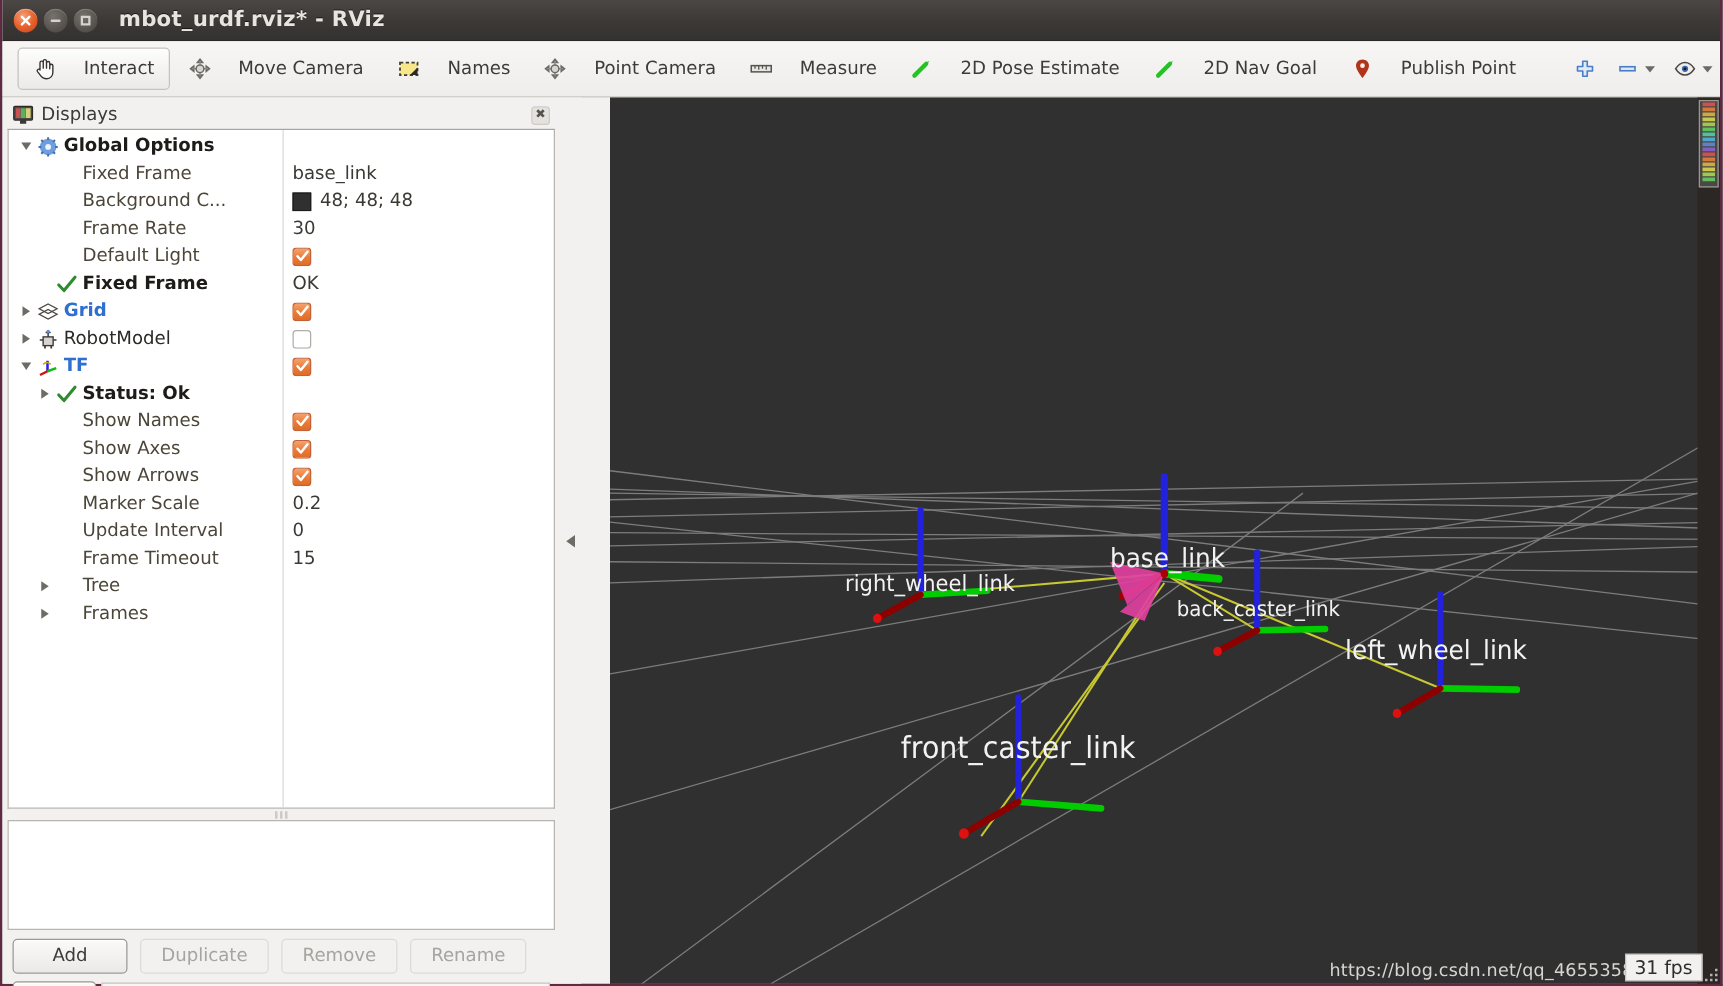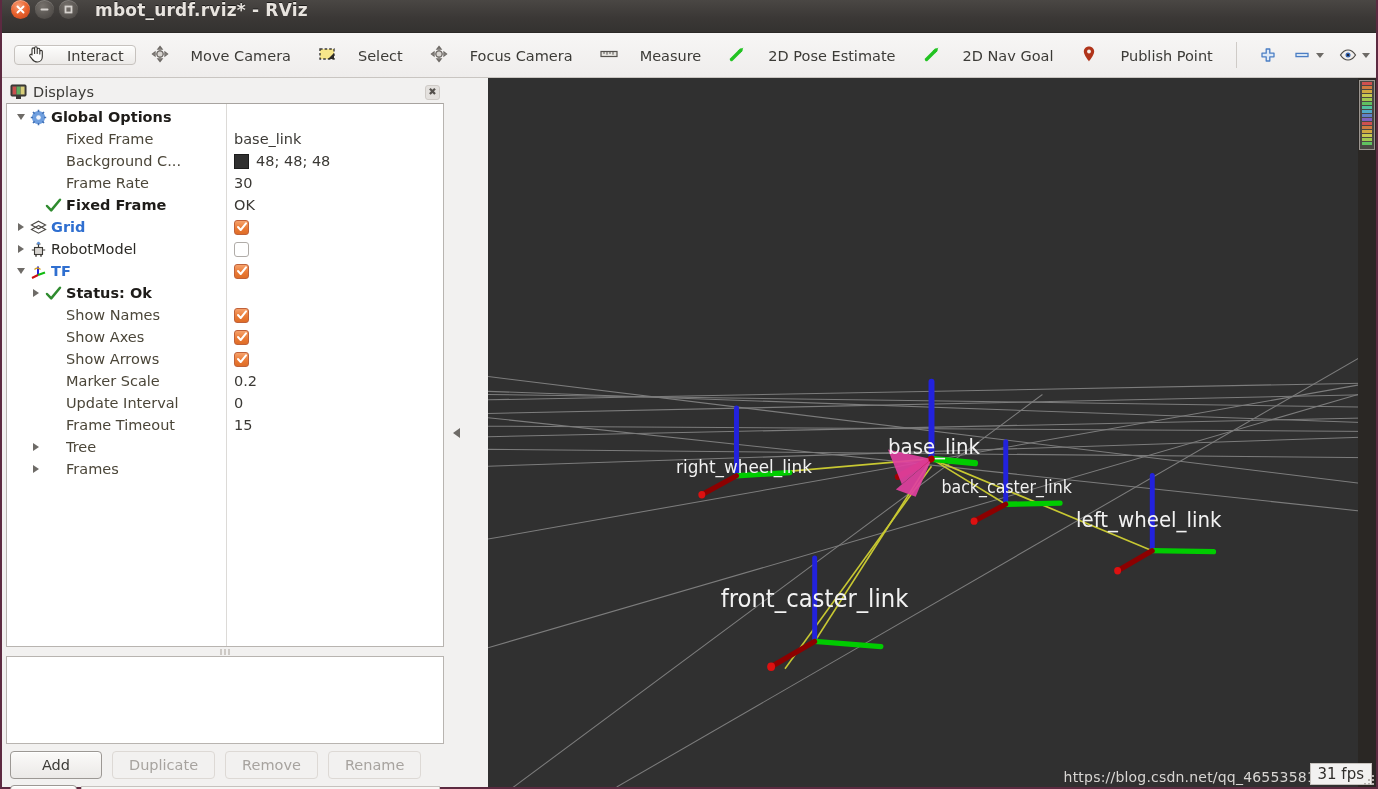--- a/index.html
+++ b/index.html
@@ -16,21 +16,21 @@
     display: flex; flex-direction: column;
     background: #f2f1f0;
     border: 2px solid #5d2a41;
     border-top: none;
   }
 
   
   .titlebar {
     height: 33px; flex: 0 0 33px;
     background: linear-gradient(180deg, #4a4744 0%, #3b3836 55%, #343230 100%);
-    display: flex; 
+    display: flex; align-items: center;
     padding-left: 9px;
     border-bottom: 1px solid #2b2927;
     position: relative;
   }
   .wbtn { width: 19px; height: 19px; border-radius: 50%; margin-right: 5px;
           display: flex; align-items: center; justify-content: center;
           position: relative; flex: 0 0 auto; }
   .wbtn-close { background: radial-gradient(circle at 40% 32%, #f4a07a 0%, #e9622d 48%, #c1431a 100%);
                 box-shadow: inset 0 1px 0 rgba(255,255,255,.35); }
   .wbtn-min, .wbtn-max { background: radial-gradient(circle at 40% 32%, #77726d 0%, #5a5652 55%, #46423f 100%);
@@ -49,22 +49,22 @@
     background: linear-gradient(180deg, #f7f6f5 0%, #efedec 100%);
     border-bottom: 1px solid #c9c5c1;
     display: flex; align-items: center;
     padding-left: 4px;
     position: relative;
   }
   .tb-grip { width: 10px; height: 26px; margin-right: 3px;
              display: flex; flex-direction: column; justify-content: center; gap: 3px; }
   .tb-grip i { display: block; height: 2px; background: #d4d0cc; margin: 0 2px; }
   .tbtn {
-    display: flex; align-items: flex-end; gap: 21px;
-    height: 20px; padding: 0 11px; margin: 0 1px;
+    display: flex; align-items: center; gap: 21px;
+    height: 34px; padding: 0 11px; margin: 0 1px;
     border: 1px solid transparent; border-radius: 4px;
     font-size: 14.5px; color: #3c3b37; white-space: nowrap;
     background: transparent; cursor: default;
   }
   .tbtn.active {
     background: linear-gradient(180deg, #fdfdfc 0%, #eceae8 100%);
     border: 1px solid #c6c2be;
     box-shadow: inset 0 1px 0 #fff;
   }
   .tb-sep { width: 1px; height: 26px; background: #cfcbc7; margin: 0 10px; }
@@ -150,21 +150,21 @@
   .collapse-handle {
     width: 17px; flex: 0 0 17px; background: #f2f1f0;
     display: flex; align-items: center; justify-content: center;
   }
   .tri-l { width: 0; height: 0; border-top: 5px solid transparent; border-bottom: 5px solid transparent;
            border-right: 7px solid #6e6b67; }
   .viewport { flex: 1 1 auto; position: relative; background: #303030; overflow: hidden; }
   .viewport svg { position: absolute; inset: 0; width: 100%; height: 100%; display: block; }
 
   .fps {
-    position: absolute; right: 4px; bottom: 2px;
+    position: absolute; right: 14px; bottom: 2px;
     font-size: 15px; color: #2f2d2a;
     background: #f2f1f0; border: 1px solid #c6c2be;
     padding: 1px 7px;
   }
   .watermark {
     position: absolute; right: 60px; bottom: 2px;
     font-size: 14px; color: #d8d6d3; white-space: nowrap;
     letter-spacing: .2px;
   }
   .right-edge-strip { position: absolute; right: 0; top: 0; width: 18px; bottom: 0; background: #2a2724; }
@@ -233,37 +233,37 @@
       <span>Move Camera</span>
     </div>
 
     <div class="tbtn">
       <span class="tb-icon">
         <svg viewBox="0 0 20 20" width="20" height="20">
           <rect x="3" y="5" width="14" height="10" fill="#f7e68a" stroke="#3c3b37" stroke-width="1.4" stroke-dasharray="2.6 2"></rect>
           <path d="M11 15 L17 15 L17 9 Z" fill="#2c2a26"></path>
         </svg>
       </span>
-      <span>Select</span>
+      <span>Names</span>
     </div>
 
     <div class="tbtn">
       <span class="tb-icon">
         <svg viewBox="0 0 20 20" width="20" height="20">
           <g stroke="#6e6a66" stroke-width="1.3" fill="#bdbab6">
             <path d="M10 2.5 L12 5 L8 5 Z"></path>
               <path d="M10 17.5 L12 15 L8 15 Z"></path>
             <path d="M2.5 10 L5 8 L5 12 Z"></path>
               <path d="M17.5 10 L15 8 L15 12 Z"></path>
           </g>
           <path d="M10 4.5 V15.5 M4.5 10 H15.5" stroke="#8e8a86" stroke-width="1.1"></path>
           <circle cx="10" cy="10" r="3.1" fill="#d8d5d1" stroke="#6e6a66" stroke-width="1.2"></circle>
         </svg>
       </span>
-      <span>Focus Camera</span>
+      <span>Point Camera</span>
     </div>
 
     <div class="tbtn">
       <span class="tb-icon">
         <svg viewBox="0 0 20 20" width="20" height="20">
           <rect x="2" y="7.5" width="16" height="5" fill="#e8e6e2" stroke="#55524e" stroke-width="1.2"></rect>
           <path d="M5 7.5 v2.4 M8 7.5 v3.2 M11 7.5 v2.4 M14 7.5 v3.2" stroke="#55524e" stroke-width="1"></path>
         </svg>
       </span>
       <span>Measure</span>
@@ -396,20 +396,35 @@
             </div>
             <div class="trow">
               <div class="tw-left">
                 <span style="width: 21px; flex: 0 0 auto;"></span>
                 <span class="twisty"></span>
                 <span class="ticon"></span>
                 <span class="tlabel">Frame Rate</span>
               </div>
               <div class="tw-right">
                 <span class="tval">30</span>
+              </div>
+            </div>
+            <div class="trow">
+              <div class="tw-left">
+                <span style="width: 21px; flex: 0 0 auto;"></span>
+                <span class="twisty"></span>
+                <span class="ticon"></span>
+                <span class="tlabel">Default Light</span>
+              </div>
+              <div class="tw-right">
+                <span class="chk">
+                  <svg width="12" height="12" viewBox="0 0 12 12">
+                    <path d="M2 6 L4.7 9 L10 2.4" stroke="#fff" stroke-width="2" fill="none" stroke-linecap="round" stroke-linejoin="round"></path>
+                  </svg>
+                </span>
               </div>
             </div>
             <div class="trow">
               <div class="tw-left">
                 <span style="width: 21px; flex: 0 0 auto;"></span>
                 <span class="twisty"></span>
                 <span class="ticon">
                   <svg viewBox="0 0 17 17" width="17" height="17">
                     <path d="M2 9 L6.2 13.4 L15 2.8" stroke="#2f8b2f" stroke-width="2.5" fill="none" stroke-linecap="round" stroke-linejoin="round"></path>
                   </svg>

